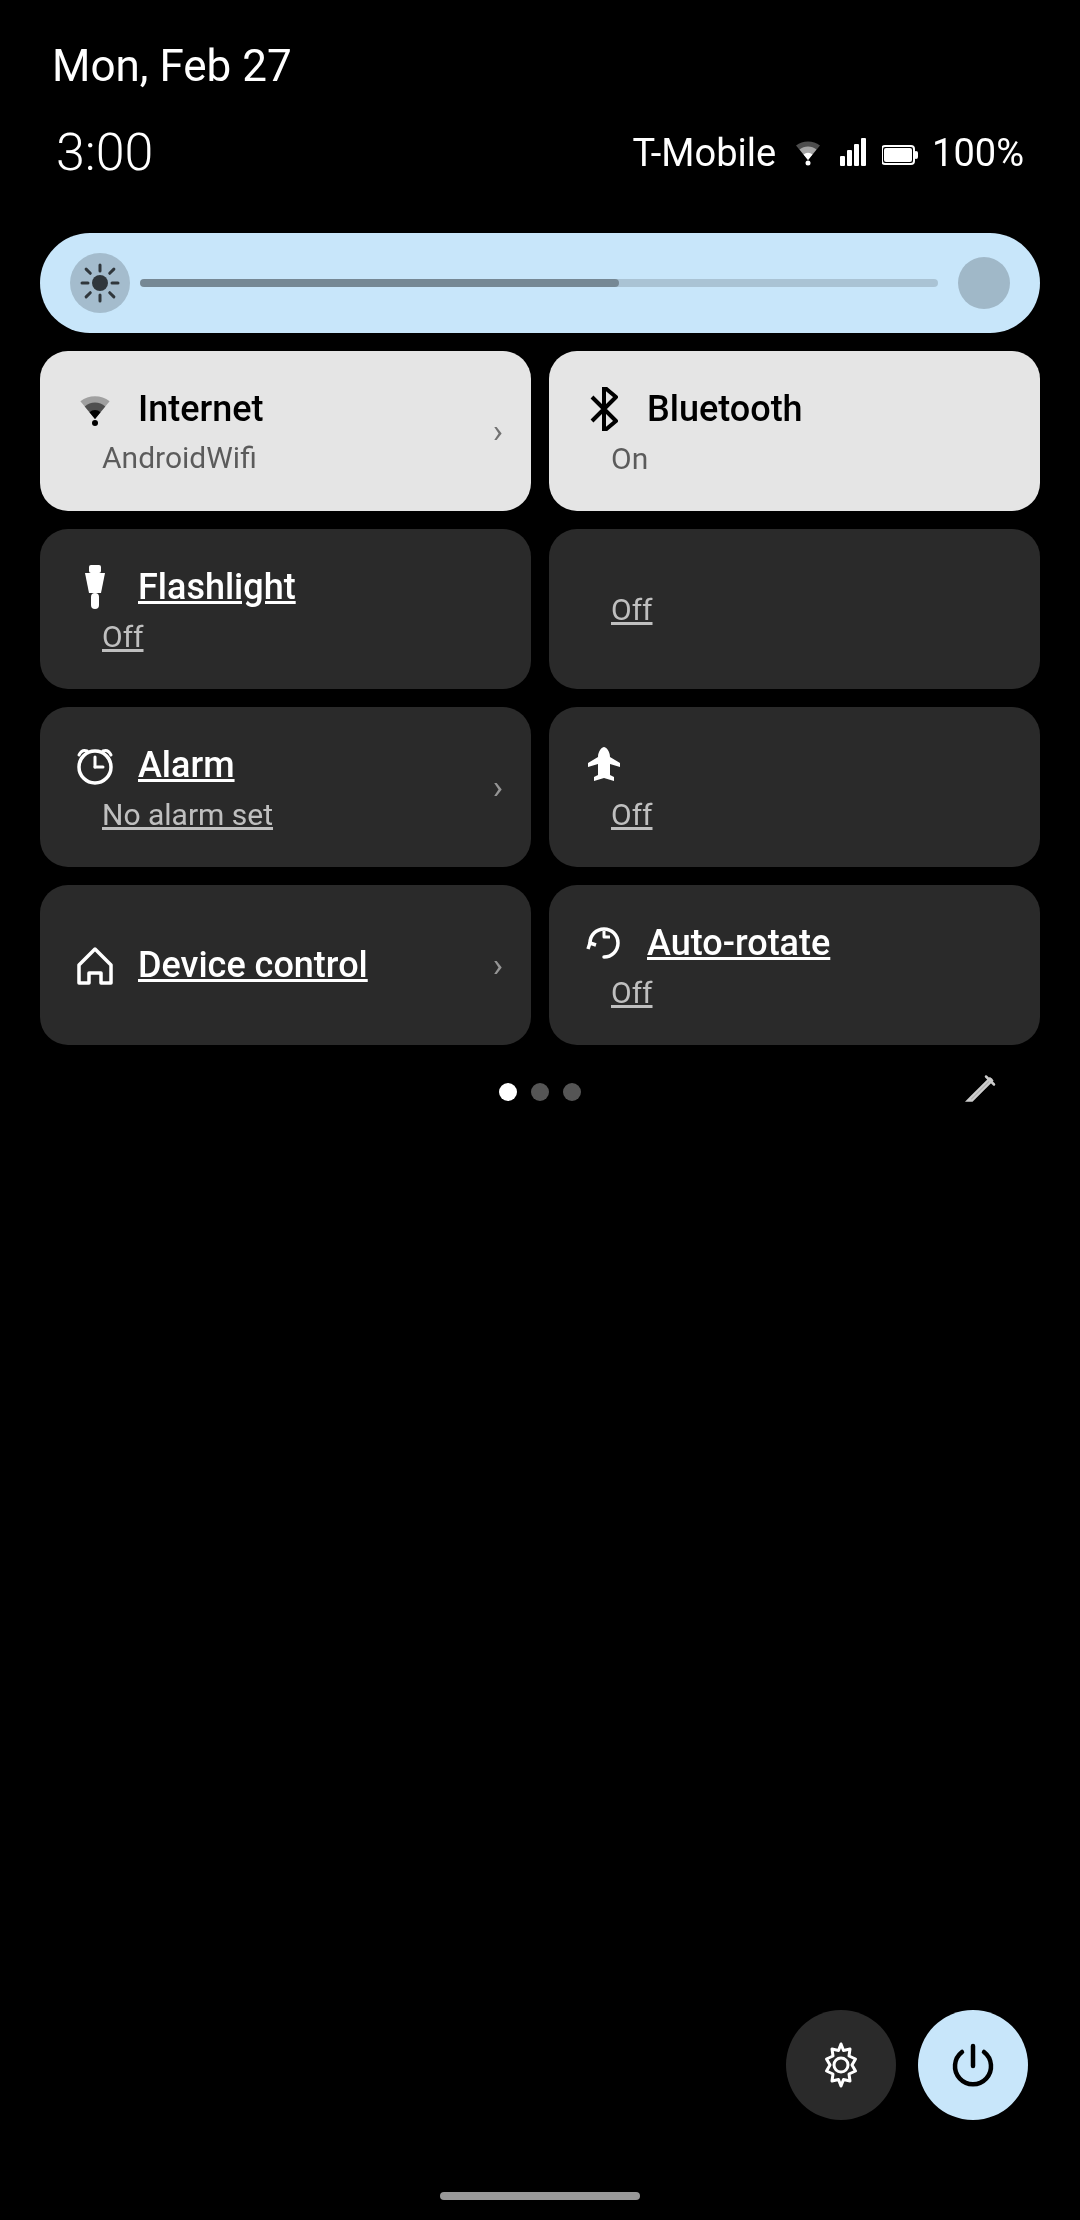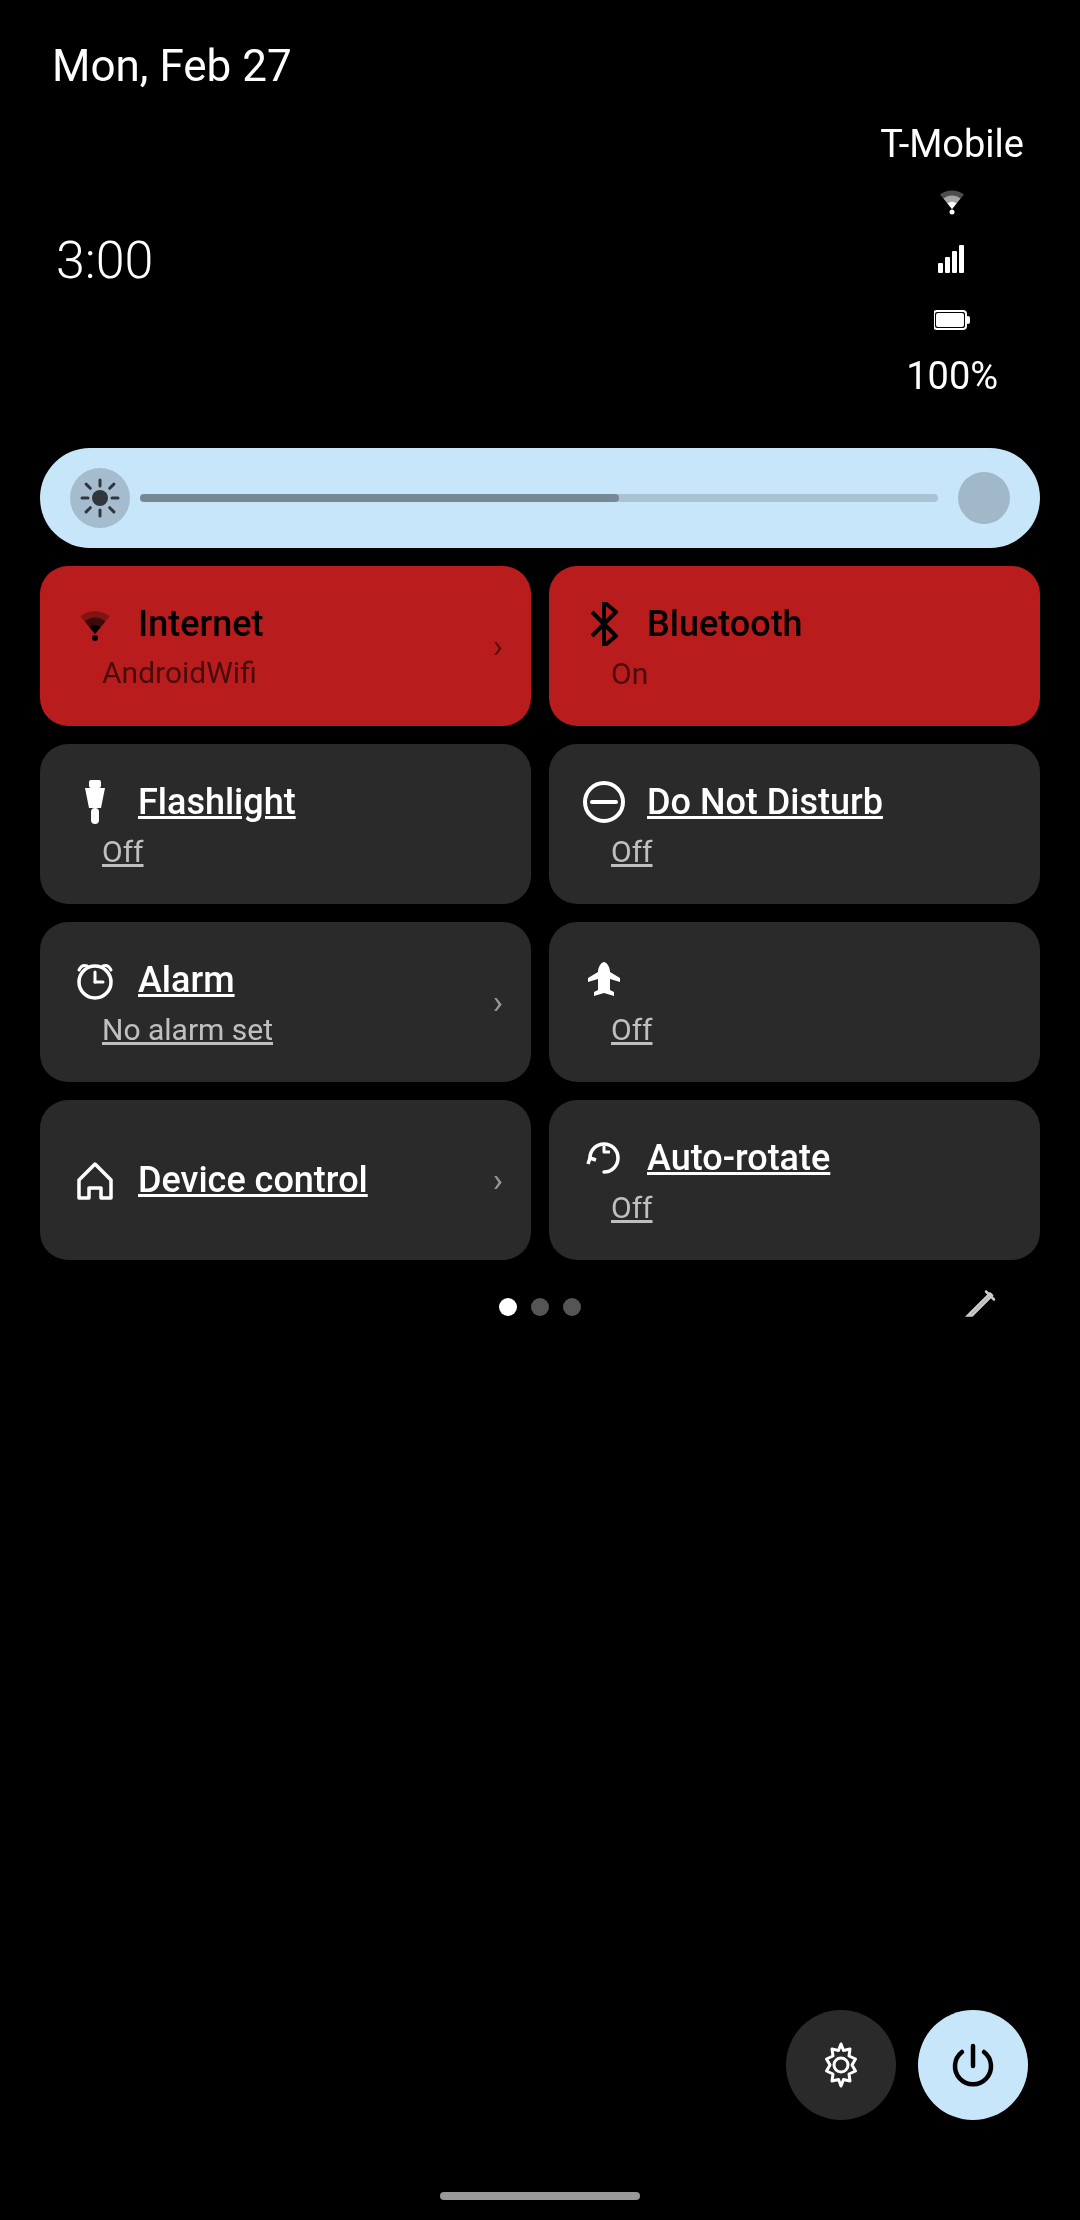--- a/index.html
+++ b/index.html
@@ -40,21 +40,20 @@
       font-size: 52px;
       font-weight: 300;
       color: #fff;
     }
 
     .carrier-row {
       display: flex;
       align-items: center;
       gap: 14px;
       font-size: 38px;
-      flex-direction: column;
     }
 
     
     .quick-settings {
       padding: 20px 40px;
       display: flex;
       flex-direction: column;
       gap: 18px;
     }
 
@@ -99,21 +98,21 @@
       padding: 28px 30px;
       display: flex;
       flex-direction: column;
       gap: 10px;
       position: relative;
       min-height: 160px;
       justify-content: center;
     }
 
     .tile-active {
-      background: #b91c1c;
+      background: #e5e5e5;
       color: #000;
     }
 
     .tile-inactive {
       background: #2a2a2a;
       color: #fff;
       text-decoration: underline;
     }
 
     .tile-header {
@@ -341,29 +340,20 @@
             <path d="M6 8h20l-4 20H10L6 8z"></path>
             <rect x="12" y="28" width="8" height="16" rx="4"></rect>
           </svg>
         </span>
         <span class="tile-title">Flashlight</span>
       </div>
       <div class="tile-subtitle">Off</div>
     </div>
 
     <div class="tile tile-inactive">
-      <div class="tile-header">
-        <span class="tile-icon icon-svg">
-          <svg width="44" height="44" viewBox="0 0 44 44" fill="none">
-            <circle cx="22" cy="22" r="19" stroke="white" stroke-width="4"></circle>
-            <line x1="10" y1="22" x2="34" y2="22" stroke="white" stroke-width="4" stroke-linecap="round"></line>
-          </svg>
-        </span>
-        <span class="tile-title">Do Not Disturb</span>
-      </div>
       <div class="tile-subtitle">Off</div>
     </div>
 
   </div>
 
   <div class="tiles-row">
 
     <div class="tile tile-inactive">
       <div class="tile-header">
         <span class="tile-icon icon-svg">

